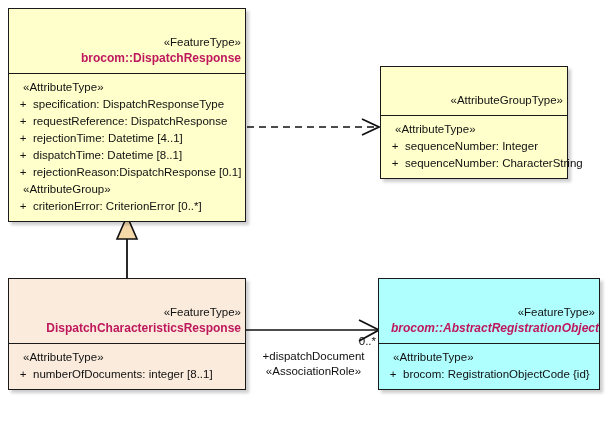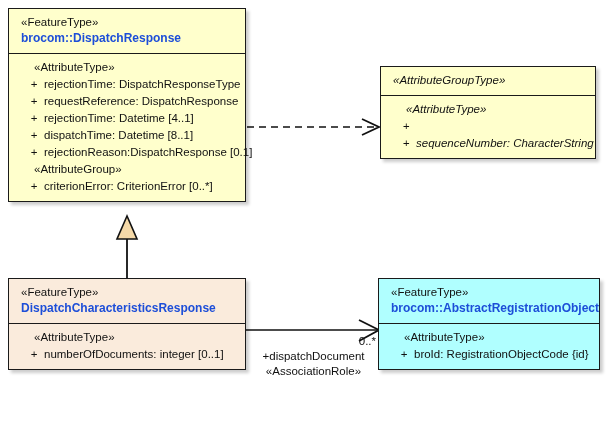--- a/index.html
+++ b/index.html
@@ -24,41 +24,43 @@
   .uml-class {
     position: absolute;
     box-sizing: border-box;
     border: 1.5px solid #1a1a1a;
     box-shadow: 3px 3px 3px rgba(0,0,0,0.20);
     z-index: 5;
   }
   .uml-head {
     box-sizing: border-box;
     border-bottom: 1.5px solid #1a1a1a;
-    text-align: left;
+    text-align: right;
     padding: 6px 4px 7px 12px;
+    margin-top: 20px;
   }
   .stereo {
     font-size: 11.5px;
     color: #111111;
     line-height: 15px;
     white-space: nowrap;
   }
   .cls-name {
     font-size: 12px;
     font-weight: bold;
-    color: #1d4ed8;
+    color: #be185d;
     line-height: 16px;
     white-space: nowrap;
   }
   .cls-name.abstract {
+    font-style: italic;
   }
   .uml-body {
     box-sizing: border-box;
-    padding: 5px 4px 6px 15px;
+    padding: 5px 4px 6px 4px;
   }
   .grp-stereo {
     font-size: 11.5px;
     color: #111111;
     line-height: 17px;
     padding-left: 10px;
     white-space: nowrap;
   }
   .attr-row {
     display: flex;
@@ -132,21 +134,21 @@
 
   <div class="uml-class theme-yellow" style="left:8px; top:8px; width:238px;">
     <div class="uml-head">
       <div class="stereo">«FeatureType»</div>
       <div class="cls-name">brocom::DispatchResponse</div>
     </div>
     <div class="uml-body">
       <div class="grp-stereo">«AttributeType»</div>
       <div class="attr-row">
         <span class="attr-vis">+</span>
-        <span class="attr-txt">rejectionTime: DispatchResponseType</span>
+        <span class="attr-txt">specification: DispatchResponseType</span>
       </div>
       <div class="attr-row">
         <span class="attr-vis">+</span>
         <span class="attr-txt">requestReference: DispatchResponse</span>
       </div>
       <div class="attr-row">
         <span class="attr-vis">+</span>
         <span class="attr-txt">rejectionTime: Datetime [4..1]</span>
       </div>
       <div class="attr-row">
@@ -159,60 +161,61 @@
       </div>
 
       <div class="grp-stereo">«AttributeGroup»</div>
       <div class="attr-row">
         <span class="attr-vis">+</span>
         <span class="attr-txt">criterionError: CriterionError [0..*]</span>
       </div>
     </div>
   </div>
 
-  <div class="uml-class theme-yellow" style="left:380px; top:66px; width:216px;font-style:italic;">
+  <div class="uml-class theme-yellow" style="left:380px; top:66px; width:188px;">
     <div class="uml-head">
       <div class="stereo">«AttributeGroupType»</div>
     </div>
     <div class="uml-body">
       <div class="grp-stereo">«AttributeType»</div>
       <div class="attr-row">
         <span class="attr-vis">+</span>
+        <span class="attr-txt">sequenceNumber: Integer</span>
       </div>
       <div class="attr-row">
         <span class="attr-vis">+</span>
         <span class="attr-txt">sequenceNumber: CharacterString</span>
       </div>
     </div>
   </div>
 
   <div class="uml-class theme-peach" style="left:8px; top:278px; width:238px;">
     <div class="uml-head">
       <div class="stereo">«FeatureType»</div>
       <div class="cls-name">DispatchCharacteristicsResponse</div>
     </div>
     <div class="uml-body">
       <div class="grp-stereo">«AttributeType»</div>
       <div class="attr-row">
         <span class="attr-vis">+</span>
-        <span class="attr-txt">numberOfDocuments: integer [0..1]</span>
+        <span class="attr-txt">numberOfDocuments: integer [8..1]</span>
       </div>
     </div>
   </div>
 
   <div class="uml-class theme-cyan" style="left:378px; top:278px; width:222px;">
     <div class="uml-head">
       <div class="stereo">«FeatureType»</div>
       <div class="cls-name abstract">brocom::AbstractRegistrationObject</div>
     </div>
     <div class="uml-body">
       <div class="grp-stereo">«AttributeType»</div>
       <div class="attr-row">
         <span class="attr-vis">+</span>
-        <span class="attr-txt">broId: RegistrationObjectCode {id}</span>
+        <span class="attr-txt">brocom: RegistrationObjectCode {id}</span>
       </div>
     </div>
   </div>
 
   <div class="edge-label right" style="left:288px; top:334px; width:88px;">0..*</div>
   <div class="edge-label center" style="left:251px; top:349px; width:125px;">+dispatchDocument</div>
   <div class="edge-label center" style="left:251px; top:364px; width:125px;">«AssociationRole»</div>
 
 </div>
 

